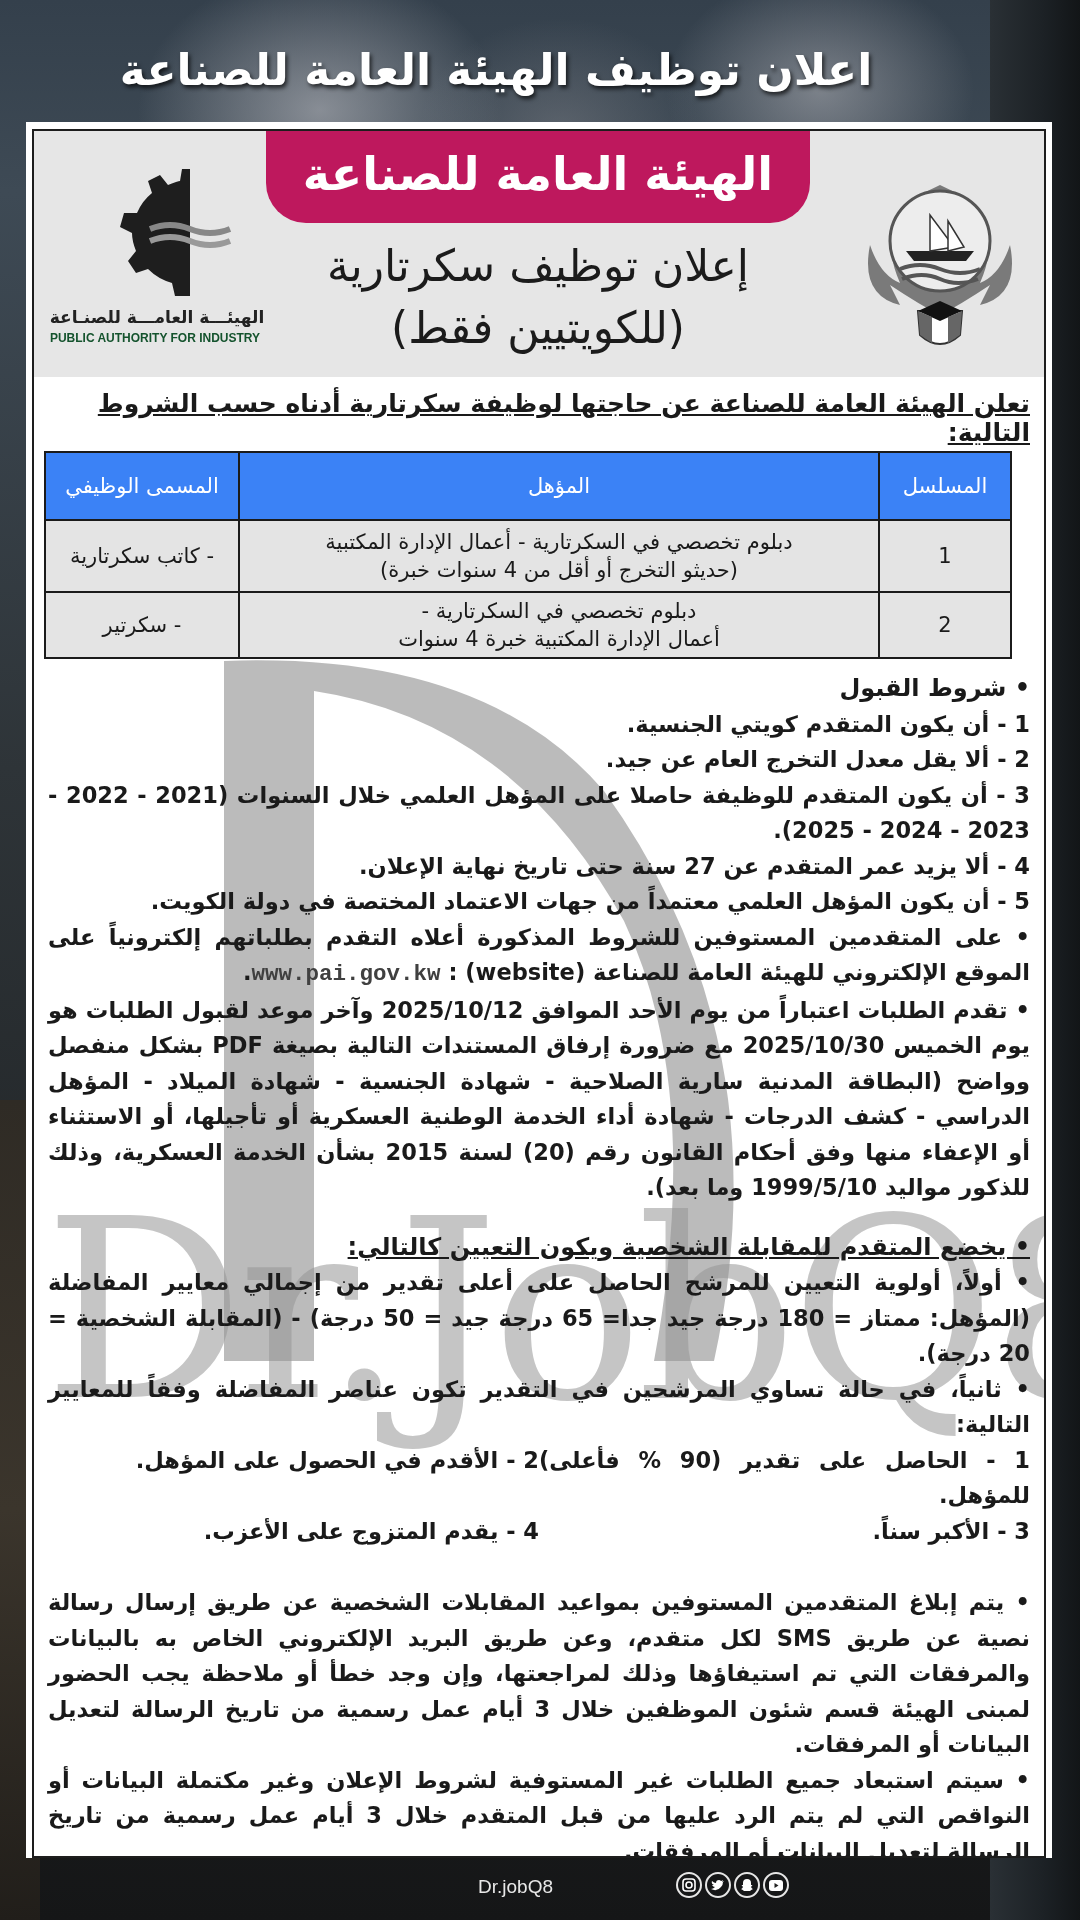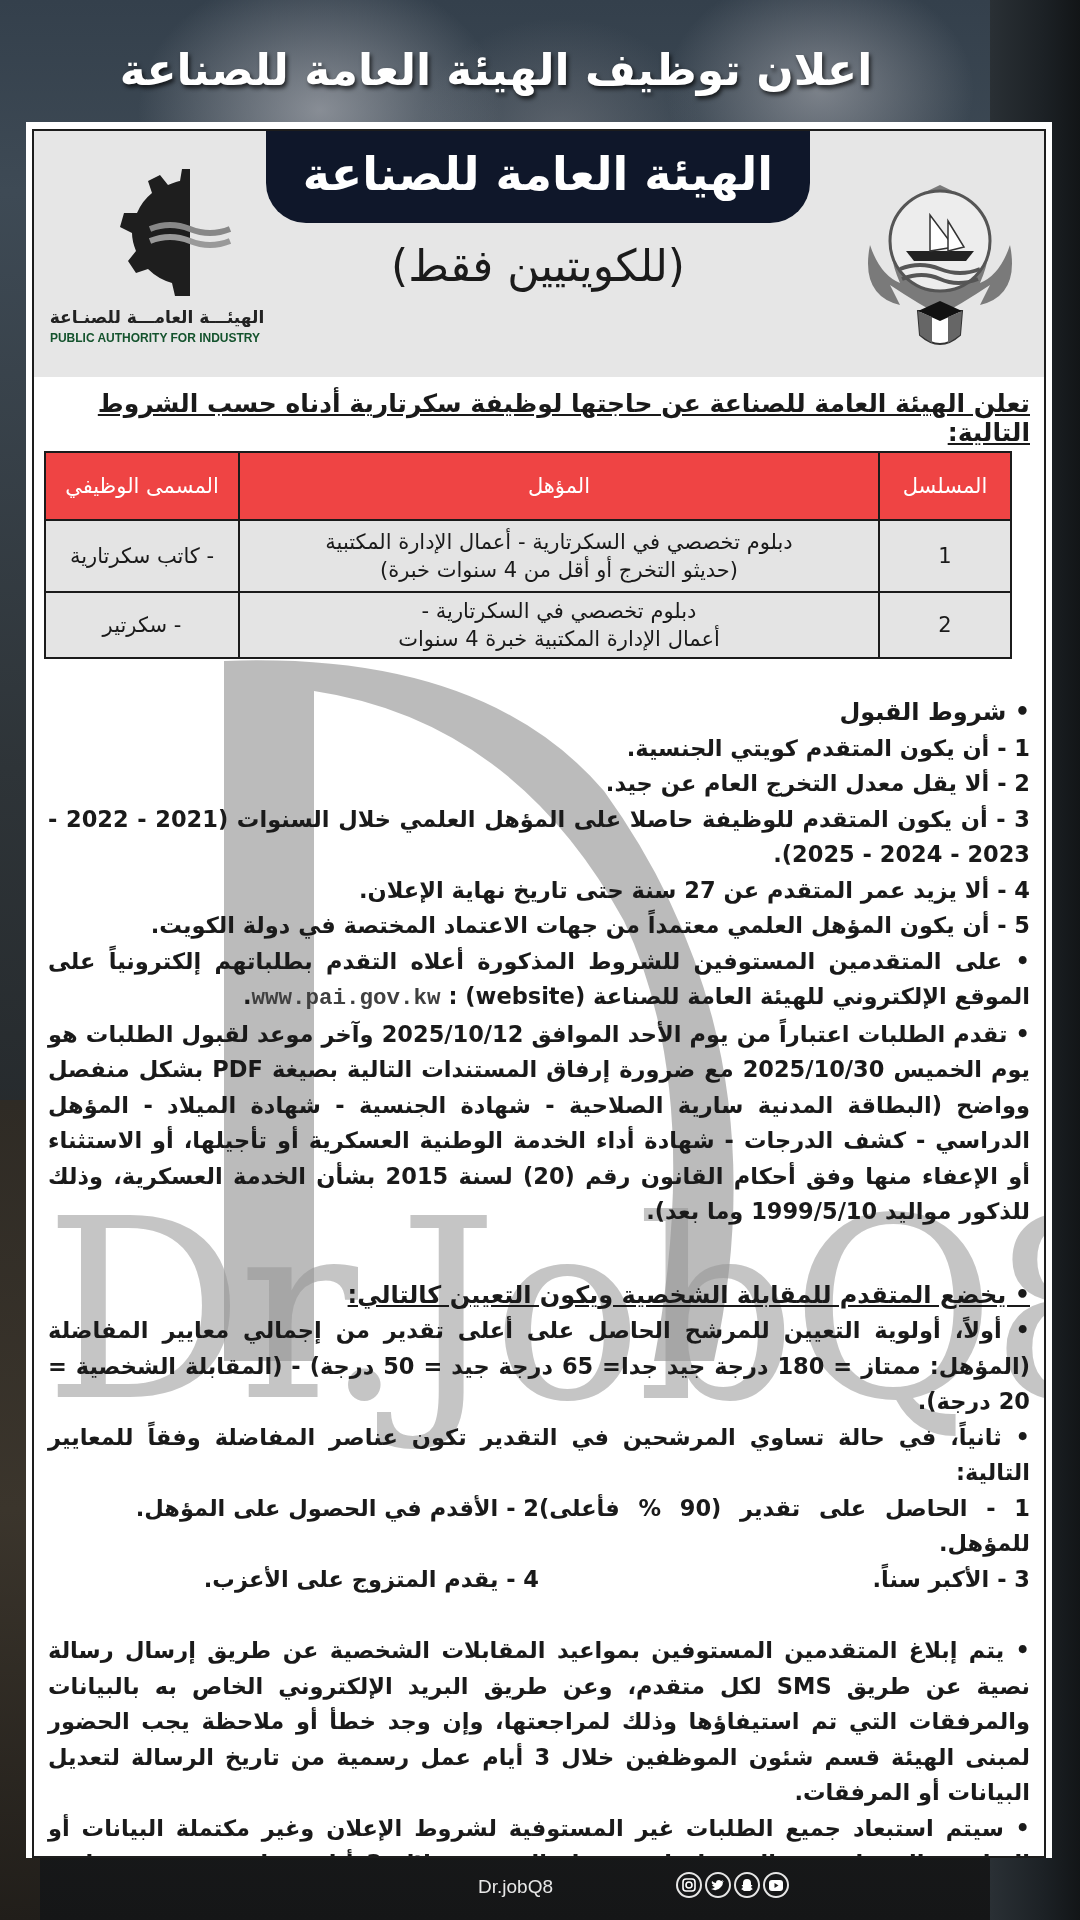--- a/index.html
+++ b/index.html
@@ -34,21 +34,21 @@
     position: absolute; left: 6px; top: 7px; right: 6px; bottom: 0;
     border: 2px solid #1d1d1d; border-bottom-width: 2px;
     overflow: hidden; background: #ffffff;
   }
   .header-band {
     position: absolute; left: 0; top: 0; right: 0; height: 246px;
     background: #e6e6e6;
   }
   .header-pill {
     position: absolute; left: 232px; top: 0; width: 544px; height: 92px;
-    background: #0f172a; border-radius: 0 0 40px 40px;
+    background: #be185d; border-radius: 0 0 40px 40px;
     color: #fff; text-align: center; line-height: 86px;
     font-size: 46px; font-weight: bold; direction: rtl;
   }
   .header-sub {
     position: absolute; left: 232px; top: 104px; width: 544px; text-align: center;
     font-size: 44px; line-height: 62px; direction: rtl; color: #1b1b1b;
   }
   .pai-logo { position: absolute; left: 6px; top: 30px; width: 230px; height: 190px; }
   .pai-logo .ar { position: absolute; left: 4px; right: 0; top: 146px; text-align: center; font-size: 17px; direction: rtl; color: #222; font-weight: bold; }
   .pai-logo .en { position: absolute; left: 0; right: 0; top: 170px; text-align: center; font-size: 12px; font-weight: bold; color: #14532d; font-family: "Liberation Sans", sans-serif; }
@@ -56,37 +56,37 @@
 
   .intro {
     position: absolute; right: 14px; top: 258px; left: 14px;
     font-size: 25px; font-weight: bold; direction: rtl; text-align: right; color: #1a1a1a; text-decoration: underline;
   }
   table.jobs {
     position: absolute; left: 10px; top: 320px; width: 968px;
     border-collapse: collapse; direction: rtl; font-size: 21px; color: #1a1a1a;
   }
   table.jobs th {
-    background: #ef4444; color: #fff; font-weight: normal; height: 64px;
+    background: #3b82f6; color: #fff; font-weight: normal; height: 64px;
     border: 2px solid #1b1b1b; line-height: 26px;
   }
   table.jobs td {
     background: #e4e4e4; border: 2px solid #1b1b1b; text-align: center;
     line-height: 28px; padding: 4px 6px;
   }
   table.jobs tr.r1 td { height: 62px; }
   table.jobs tr.r2 td { height: 54px; }
 
   .body-text {
     position: absolute; right: 14px; left: 14px; top: 540px;
     direction: rtl; text-align: justify; font-size: 22.5px; line-height: 35.5px; color: #1a1a1a;
     font-weight: bold; z-index: 2;
   }
   .body-text p { margin: 0; }
-  .body-text .h { font-size: 24px; margin-top: 24px; }
+  .body-text .h { font-size: 24px; }
   .body-text .u { text-decoration: underline; }
   .body-text .gap { height: 24px; }
   .body-text .two-col { display: flex; direction: rtl; }
   .body-text .two-col span { width: 50%; }
   .ltr { direction: ltr; unicode-bidi: embed; }
 
   .wm-d {
     position: absolute; left: 150px; top: 490px; width: 560px; height: 760px; z-index: 1;
     pointer-events: none;
   }
@@ -126,20 +126,21 @@
           <path d="M150 8 L150 135 L135 135 L132 122 Q118 118 108 108 L96 112 L88 100 L96 90 Q92 80 92 72 L80 66 L84 52 L97 52 Q102 40 112 32 L108 20 L120 14 L128 24 Q138 20 140 20 L142 8 Z" fill="#1e1e1e"></path>
           <path d="M110 68 Q130 60 150 68 T190 68" stroke="#888" stroke-width="6" fill="none"></path>
           <path d="M110 80 Q130 72 150 80 T190 80" stroke="#999" stroke-width="6" fill="none"></path>
         </svg>
         <div class="ar">الهيئـــة العامـــة للصنـاعة</div>
         <div class="en">PUBLIC AUTHORITY FOR INDUSTRY</div>
       </div>
 
       <div class="header-pill">الهيئة العامة للصناعة</div>
       <div class="header-sub">
+        <div>إعلان توظيف سكرتارية</div>
         <div>(للكويتيين فقط)</div>
       </div>
 
       <div class="emblem">
         <svg width="160" height="200" viewBox="0 0 160 200">
           <path d="M10 90 Q0 140 40 150 L30 130 Q60 150 80 160 Q100 150 130 130 L120 150 Q160 140 150 90 Q140 120 120 128 Q150 60 80 30 Q10 60 40 128 Q20 120 10 90 Z" fill="#7a7a7a"></path>
           <circle cx="80" cy="86" r="50" fill="#ededed" stroke="#555" stroke-width="3"></circle>
           <path d="M46 96 L114 96 L106 106 L54 106 Z" fill="#222"></path>
           <path d="M70 96 L70 60 L94 92 Z" fill="#fff" stroke="#333" stroke-width="1.5"></path>
           <path d="M88 96 L88 66 L104 92 Z" fill="#fff" stroke="#333" stroke-width="1.5"></path>

